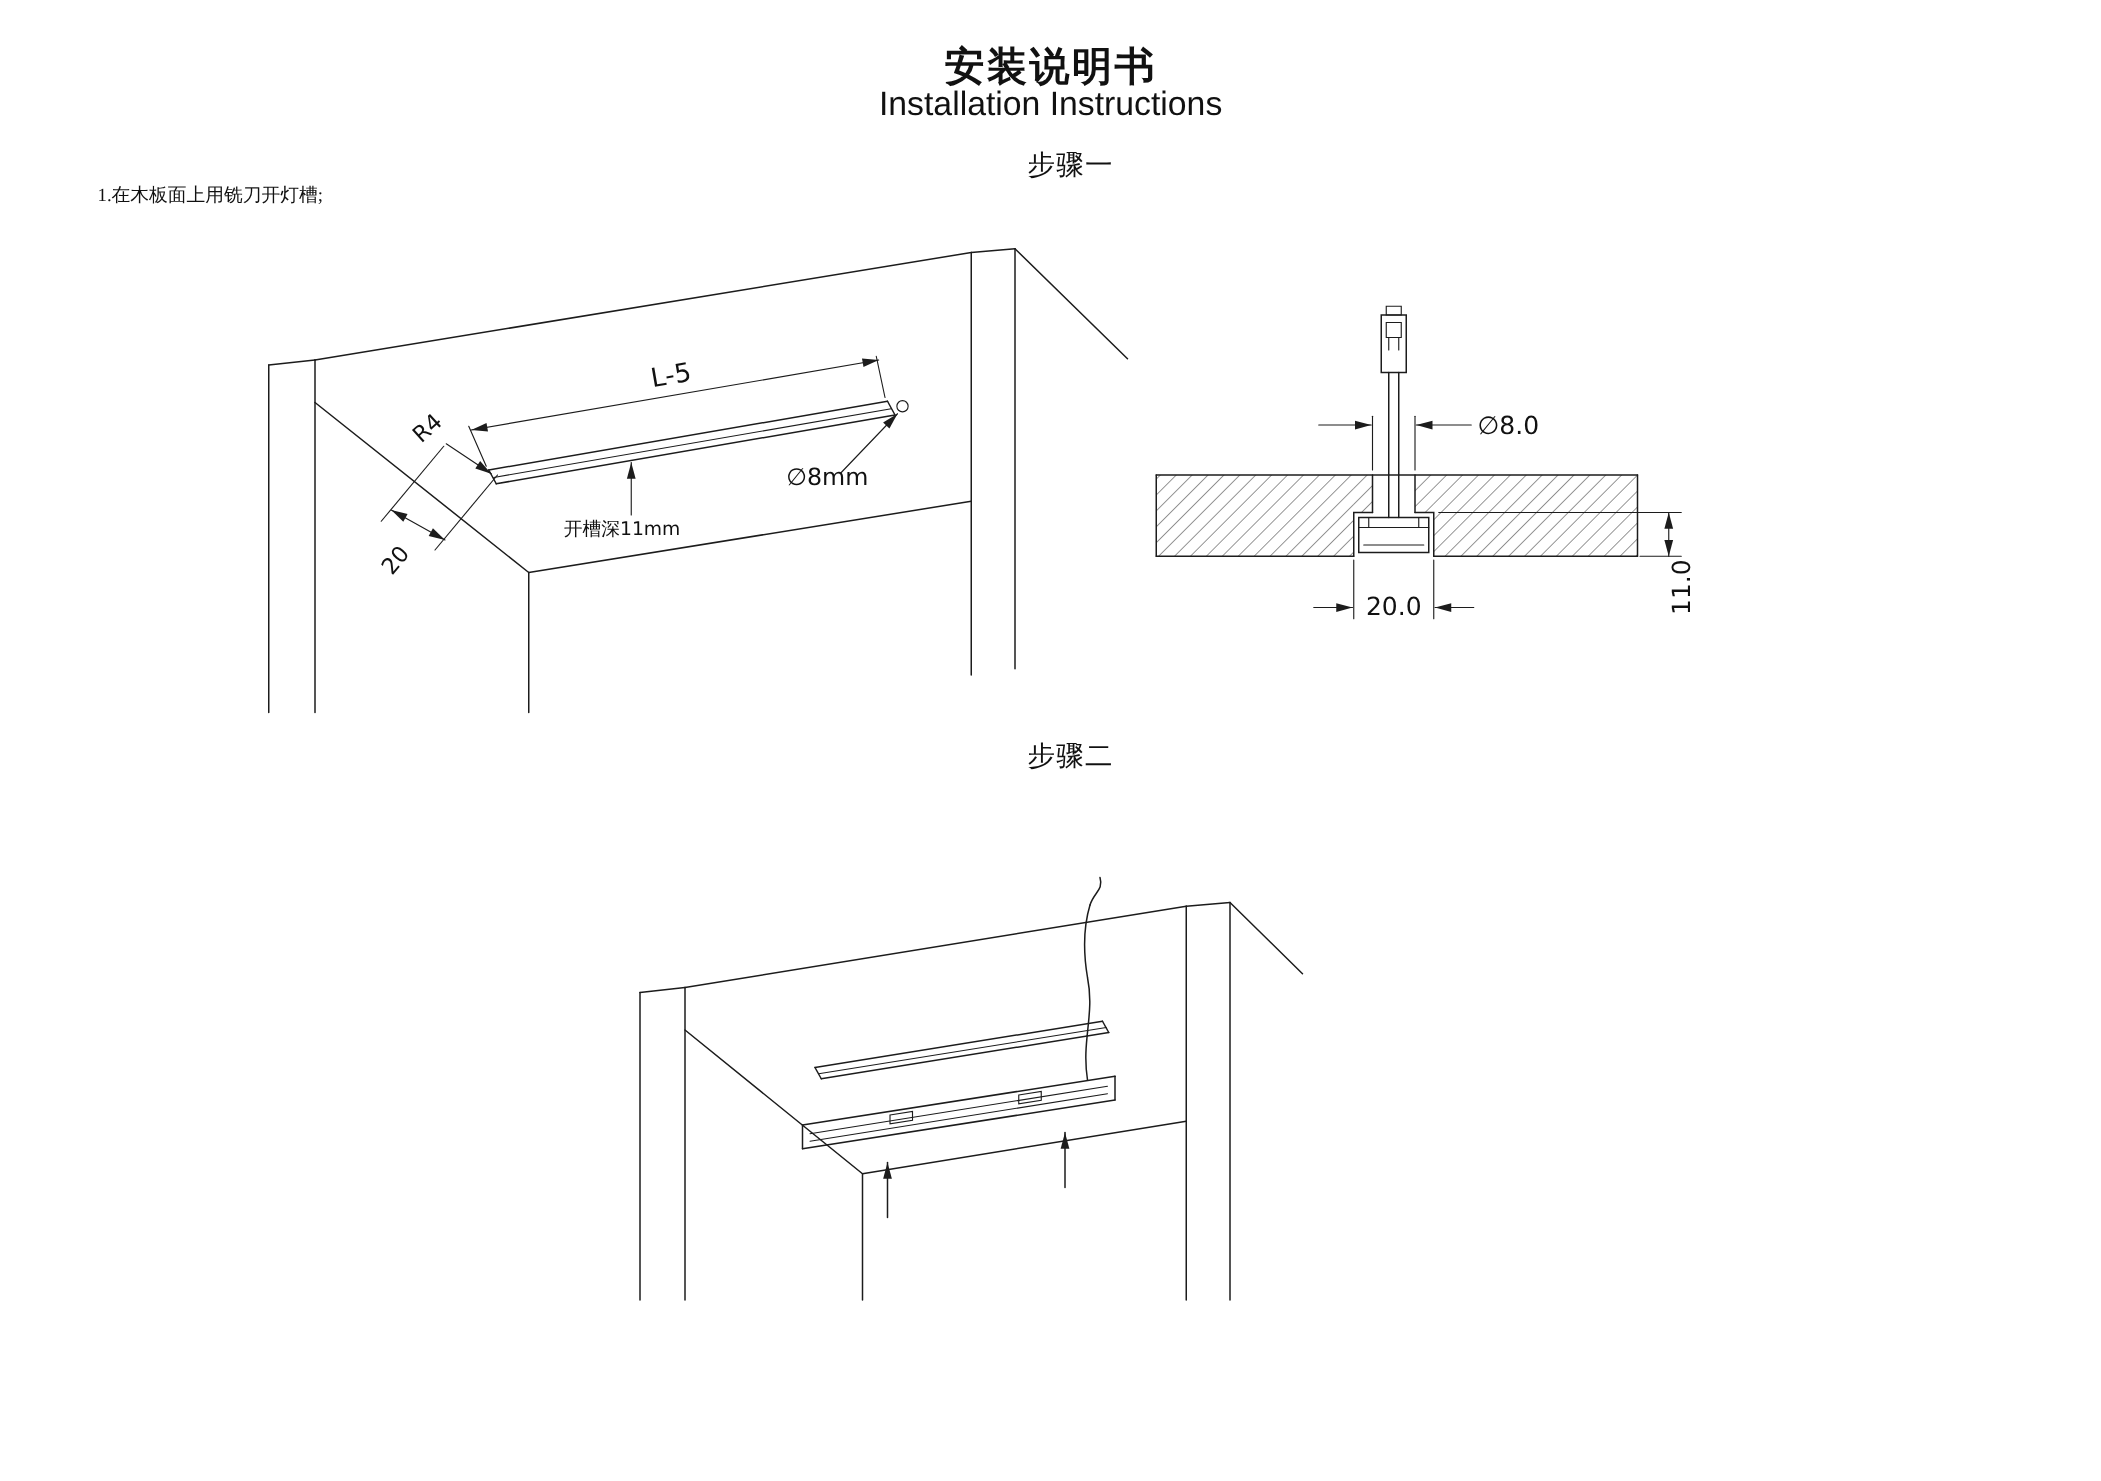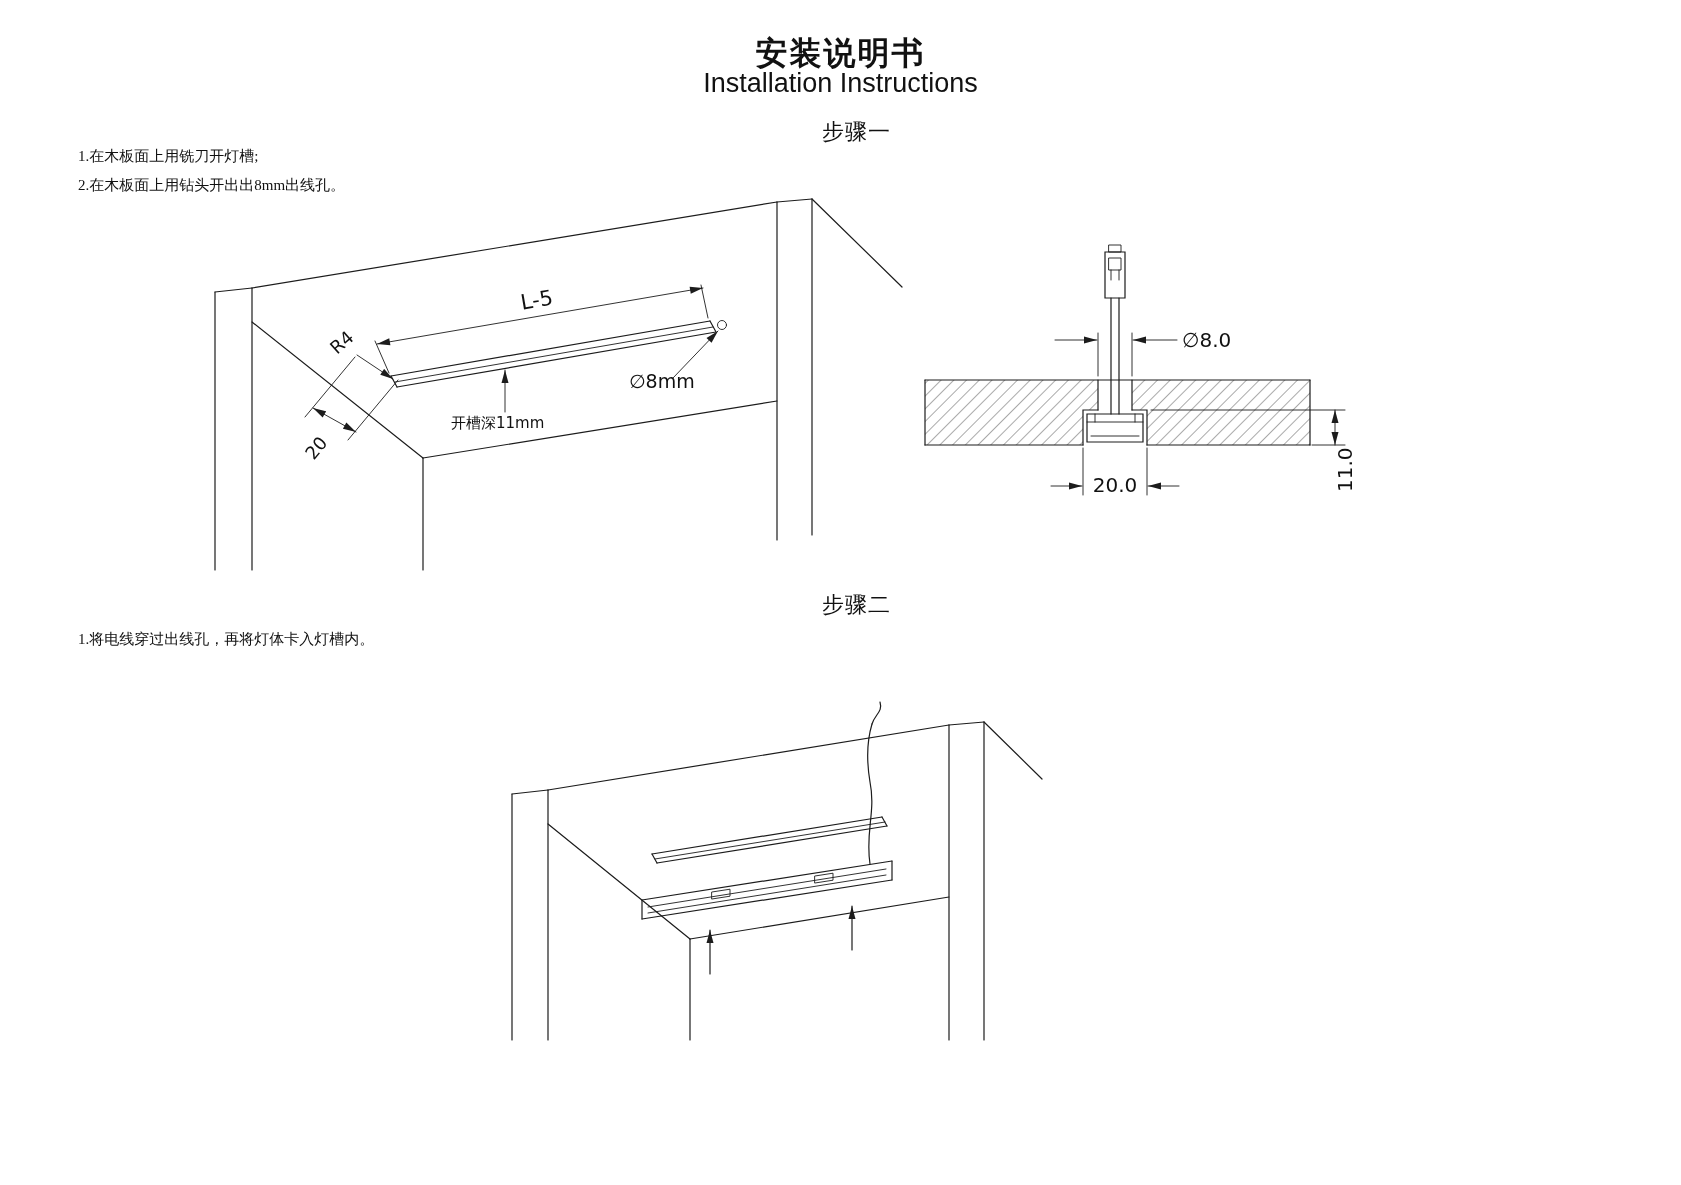--- a/index.html
+++ b/index.html
@@ -33,21 +33,20 @@
 </head>
 <body>
 
 <div id="page">
 
   <div class="center-line title-zh">安装说明书</div>
   <div class="center-line title-en">Installation Instructions</div>
 
   <div class="center-line step-heading step1-heading">步骤一</div>
   <div class="instr instr1">1.在木板面上用铣刀开灯槽;</div>
-  <div class="instr instr2">2.在木板面上用钻头开出出8mm出线孔。</div>
 
   <svg style="left:205px;top:195px;" width="745" height="400" viewBox="0 0 745 400">
     <defs>
       <marker id="arrF_a" markerWidth="14" markerHeight="8" refX="13.5" refY="4" orient="auto" markerUnits="userSpaceOnUse">
           <path d="M0.5,0.5 L13.5,4 L0.5,7.5 Z" fill="#1c1c1c"></path>
         </marker>
       <marker id="arrR_a" markerWidth="14" markerHeight="8" refX="0.5" refY="4" orient="auto" markerUnits="userSpaceOnUse">
           <path d="M13.5,0.5 L0.5,4 L13.5,7.5 Z" fill="#1c1c1c"></path>
         </marker>
     </defs>
@@ -175,21 +174,20 @@
 
     <g>
       <path class="thin" d="M236,170 L430,170"></path>
       <path class="thin" d="M397,205 L430,205"></path>
       <path class="thin" d="M420,170 L420,205" marker-start="url(#arrR_b)" marker-end="url(#arrF_b)"></path>
       <text transform="translate(437,252) rotate(-90)" font-size="20">11.0</text>
     </g>
   </svg>
 
   <div class="center-line step-heading step2-heading">步骤二</div>
-  <div class="instr instr3">1.将电线穿过出线孔，再将灯体卡入灯槽内。</div>
 
   <svg style="left:500px;top:672px;" width="575" height="400" viewBox="0 0 575 400">
     <defs>
       <marker id="arrF_c" markerWidth="14" markerHeight="8" refX="13.5" refY="4" orient="auto" markerUnits="userSpaceOnUse">
           <path d="M0.5,0.5 L13.5,4 L0.5,7.5 Z" fill="#1c1c1c"></path>
         </marker>
     </defs>
 
     <g>
       <path class="ln" d="M12,122 L12,368"></path>

